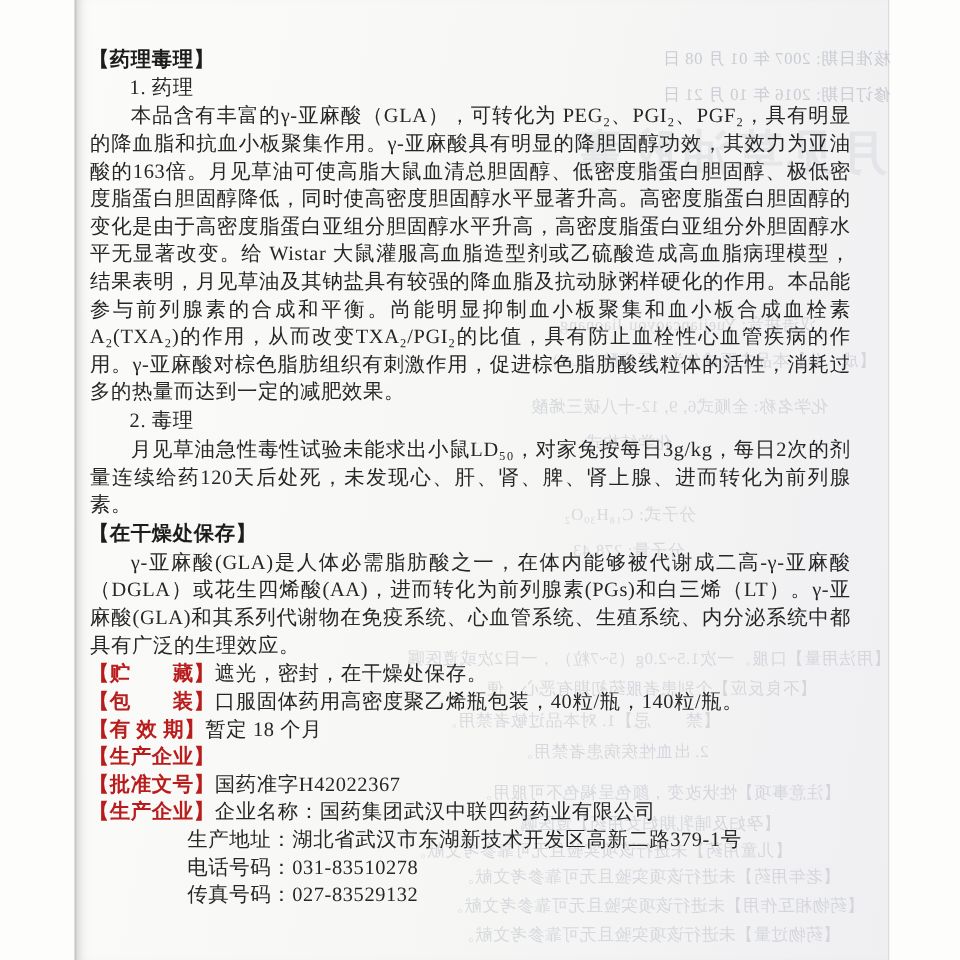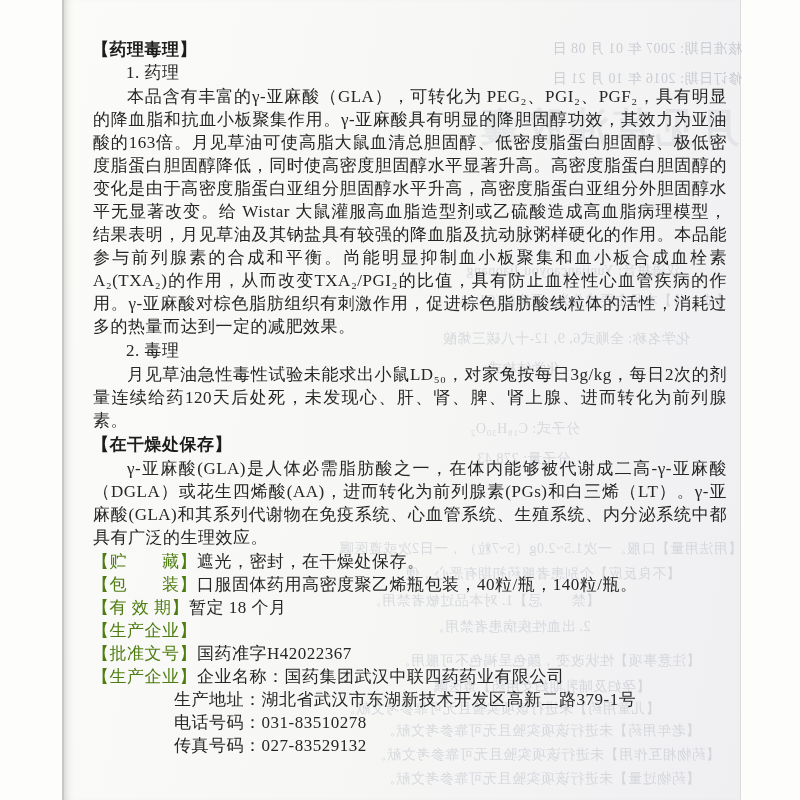--- a/index.html
+++ b/index.html
@@ -9,29 +9,29 @@
     font-family:"Liberation Serif","DejaVu Serif",serif;
   }
   .page{
     position:absolute;top:0;left:62px;width:676px;height:800px;
     background:linear-gradient(100deg,#fbfbf9 0%,#f7f7f5 45%,#efeff2 100%);
     border-left:2px solid #c9c9c4;
     border-right:1px solid #dcdcda;
     box-shadow:inset 8px 0 10px -8px rgba(120,120,115,.45);
   }
   .content{
-    position:absolute;top:38px;left:92px;width:636px;
+    position:absolute;top:38px;left:74px;width:636px;
     font-size:17px;line-height:23px;letter-spacing:.5px;color:#262626;
     z-index:2;
   }
   .sec-head{font-weight:bold;color:#1c1c1c;}
   .sub-head{text-indent:2em;}
   .para{text-indent:2em;text-align:justify;margin:1px;}
   .row{display:flex;white-space:nowrap;}
-  .row .lbl{font-weight:normal;color:#4d7c0f;flex:none;}
+  .row .lbl{font-weight:bold;color:#b91c1c;flex:none;}
   .row .val{white-space:nowrap;text-align:center;}
   .mfr-line{margin-left:82px;white-space:nowrap;}
   
   .ghost{
     position:absolute;z-index:1;
     transform:scaleX(-1);
     color:#a7adb8;opacity:.55;
     font-size:14px;white-space:nowrap;
     filter:blur(.4px);
     letter-spacing:.5px;

